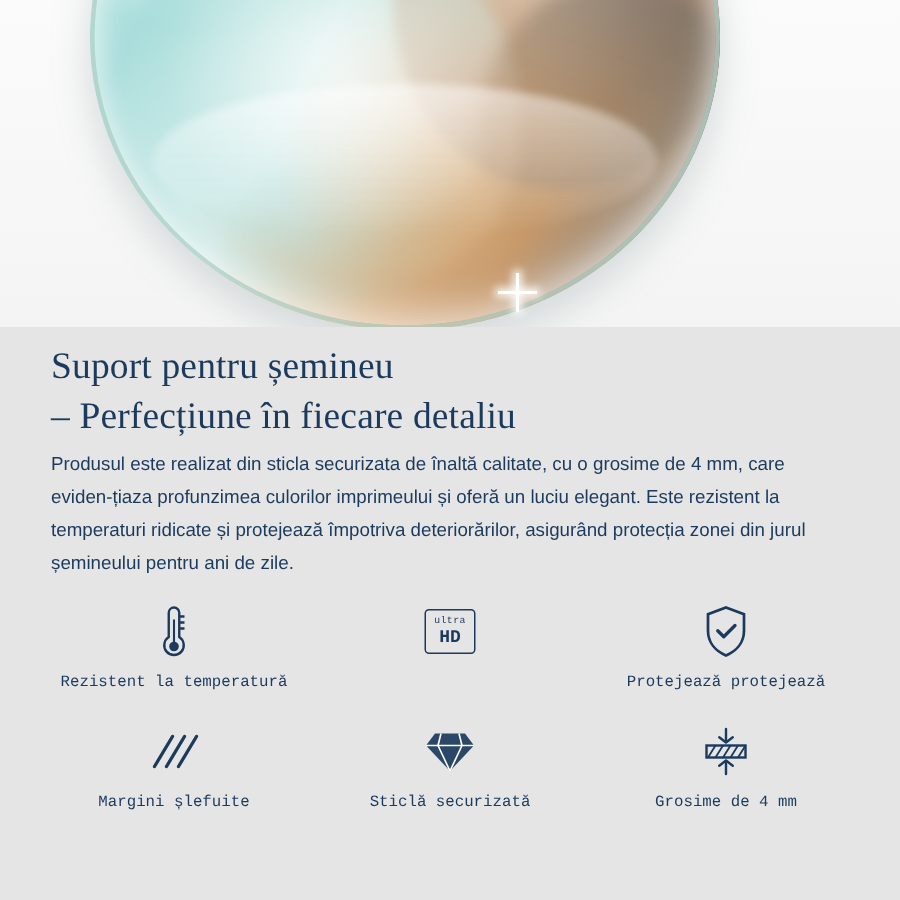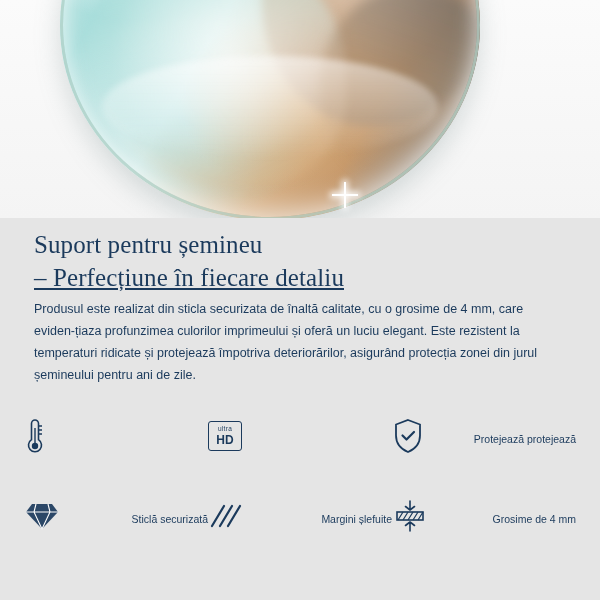--- a/index.html
+++ b/index.html
@@ -107,21 +107,21 @@
   }
   .headline {
     font-family: "Liberation Serif", serif;
     font-size: 25px;
     line-height: 33px;
     color: #1b3a5c;
     font-weight: 400;
     letter-spacing: 0.1px;
     margin-top: 10px;
   }
-  .headline .l2 { display: block; text-decoration: underline; }
+  .headline .l2 { display: block; }
   .paragraph {
     margin-top: 4px;
     font-size: 12.5px;
     line-height: 22px;
     color: #1b3a5c;
     max-width: 536px;
   }
 
   
   .features {
@@ -129,23 +129,24 @@
     left: 0; top: 400px;
     width: 600px;
     padding: 0 24px;
     display: grid;
     grid-template-columns: repeat(3, 1fr);
     grid-template-rows: 72px 72px;
     row-gap: 8px;
   }
   .feature {
     display: flex;
-    flex-direction: row;
+    flex-direction: column;
     align-items: center;
-    justify-content: space-between;
+    justify-content: flex-start;
+    font-family: Liberation Mono, monospace;
   }
   .feature-icon {
     height: 42px;
     display: flex;
     align-items: center;
     justify-content: center;
   }
   .feature-label {
     margin-top: 6px;
     font-size: 10.5px;
@@ -194,20 +195,21 @@
 
     <div class="feature">
       <div class="feature-icon">
         <svg width="22" height="40" viewBox="0 0 22 40" fill="none" stroke="#1b3a5c" stroke-width="1.6">
           <path d="M11 4a3.5 3.5 0 0 1 3.5 3.5v16.2a6.5 6.5 0 1 1-7 0V7.5A3.5 3.5 0 0 1 11 4z"></path>
           <circle cx="11" cy="30" r="3.2" fill="#1b3a5c" stroke="none"></circle>
           <path d="M11 12v15" stroke-width="1.4"></path>
           <path d="M15 10h3M15 14h3M15 18h3"></path>
         </svg>
       </div>
+      <div class="feature-label">Rezistent la temperatură</div>
     </div>
 
     <div class="feature">
       <div class="feature-icon">
         <div class="hd-box">
           <span class="ultra">ultra</span>
           <span class="hd">HD</span>
         </div>
       </div>
     </div>
@@ -217,37 +219,37 @@
         <svg width="32" height="38" viewBox="0 0 32 38" fill="none" stroke="#1b3a5c" stroke-width="1.8">
           <path d="M16 3l12 4.5v11c0 8-5.2 13.6-12 16.5C9.2 32.1 4 26.5 4 18.5v-11L16 3z"></path>
           <path d="M10.5 18.5l4 4 7.5-7.5" stroke-width="2.2" stroke-linecap="round" stroke-linejoin="round"></path>
         </svg>
       </div>
       <div class="feature-label">Protejează protejează</div>
     </div>
 
     <div class="feature">
       <div class="feature-icon">
-        <svg width="36" height="32" viewBox="0 0 36 32" fill="none" stroke="#1b3a5c" stroke-width="1.6">
-          <path d="M8 4h20l6 8-16 17L2 12 8 4z" fill="#1b3a5c" fill-opacity="0.92" stroke="none"></path>
-          <path d="M2 12h32M12 4l-2 8 8 17M24 4l2 8-8 17" stroke="#ffffff" stroke-width="1.1"></path>
-        </svg>
-      </div>
-      <div class="feature-label">Sticlă securizată</div>
-    </div>
-
-    <div class="feature">
-      <div class="feature-icon">
         <svg width="34" height="28" viewBox="0 0 34 28" fill="none" stroke="#1b3a5c" stroke-width="2.2" stroke-linecap="round">
           <path d="M4 24L16 4"></path>
           <path d="M12 24L24 4"></path>
           <path d="M20 24L32 4"></path>
         </svg>
       </div>
       <div class="feature-label">Margini șlefuite</div>
+    </div>
+
+    <div class="feature">
+      <div class="feature-icon">
+        <svg width="36" height="32" viewBox="0 0 36 32" fill="none" stroke="#1b3a5c" stroke-width="1.6">
+          <path d="M8 4h20l6 8-16 17L2 12 8 4z" fill="#1b3a5c" fill-opacity="0.92" stroke="none"></path>
+          <path d="M2 12h32M12 4l-2 8 8 17M24 4l2 8-8 17" stroke="#ffffff" stroke-width="1.1"></path>
+        </svg>
+      </div>
+      <div class="feature-label">Sticlă securizată</div>
     </div>
 
     <div class="feature">
       <div class="feature-icon">
         <svg width="36" height="34" viewBox="0 0 36 34" fill="none" stroke="#1b3a5c" stroke-width="1.6">
           <path d="M18 2v7M13.5 7.5L18 11l4.5-3.5" stroke-linecap="round" stroke-linejoin="round"></path>
           <rect x="5" y="13" width="26" height="8" fill="none"></rect>
           <path d="M6 21l5-8M11 21l5-8M16 21l5-8M21 21l5-8M26 21l5-8" stroke-width="1.2"></path>
           <path d="M18 32v-7M13.5 26.5L18 23l4.5 3.5" stroke-linecap="round" stroke-linejoin="round"></path>
         </svg>

